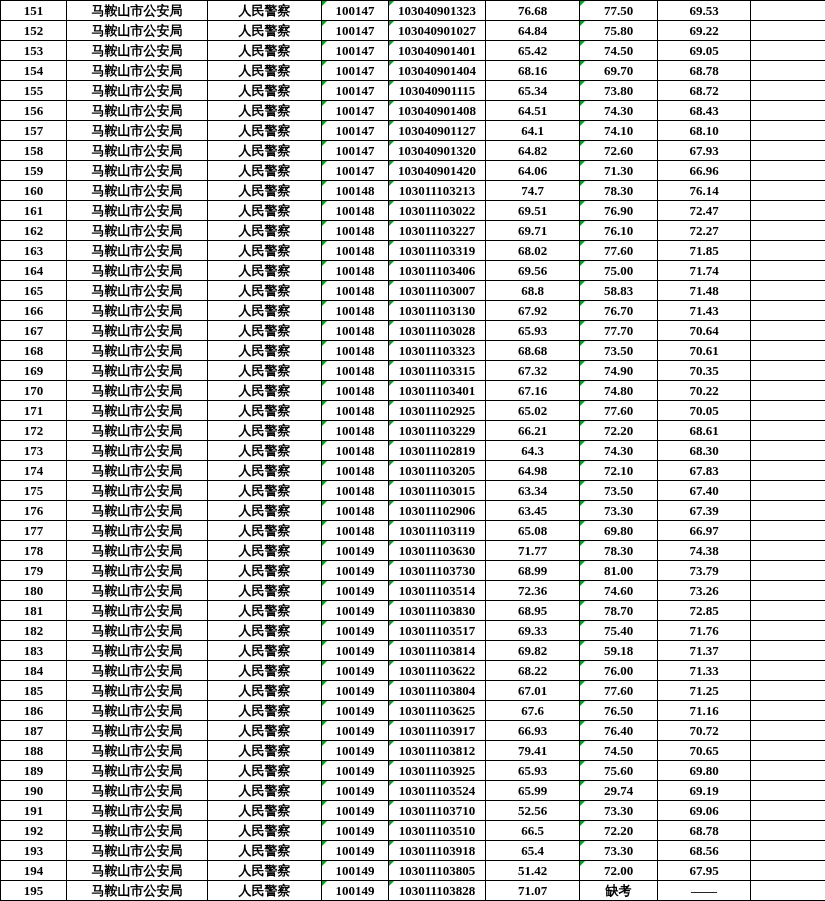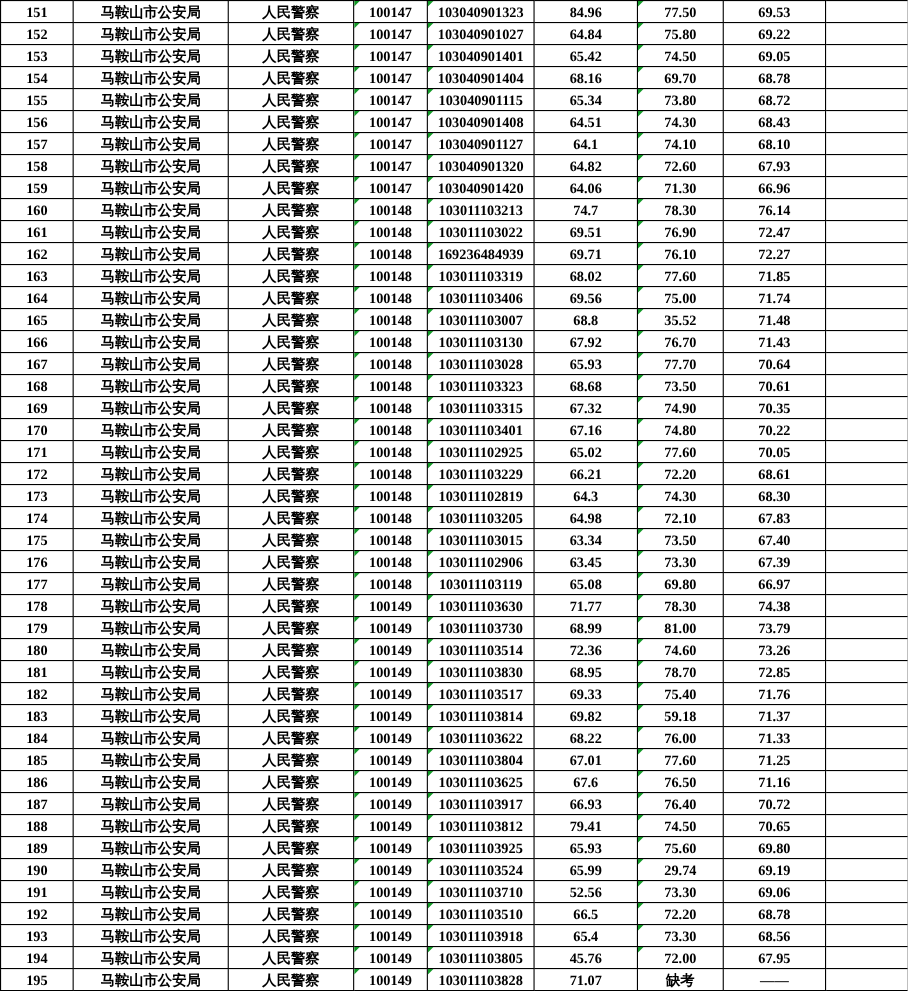--- a/index.html
+++ b/index.html
@@ -64,21 +64,21 @@
       <col class="c7">
       <col class="c8">
   </colgroup>
   <tbody>
       <tr>
         <td><span class="cell-text">151</span></td>
         <td><span class="cell-text">马鞍山市公安局</span></td>
         <td><span class="cell-text">人民警察</span></td>
         <td><span class="tri"></span><span class="cell-text">100147</span></td>
         <td><span class="tri"></span><span class="cell-text">103040901323</span></td>
-        <td><span class="cell-text">84.96</span></td>
+        <td><span class="cell-text">76.68</span></td>
         <td><span class="tri"></span><span class="cell-text">77.50</span></td>
         <td><span class="cell-text">69.53</span></td>
         <td><span class="cell-text"></span></td>
       </tr>
       <tr>
         <td><span class="cell-text">152</span></td>
         <td><span class="cell-text">马鞍山市公安局</span></td>
         <td><span class="cell-text">人民警察</span></td>
         <td><span class="tri"></span><span class="cell-text">100147</span></td>
         <td><span class="tri"></span><span class="cell-text">103040901027</span></td>
@@ -184,21 +184,21 @@
         <td><span class="cell-text">69.51</span></td>
         <td><span class="tri"></span><span class="cell-text">76.90</span></td>
         <td><span class="cell-text">72.47</span></td>
         <td><span class="cell-text"></span></td>
       </tr>
       <tr>
         <td><span class="cell-text">162</span></td>
         <td><span class="cell-text">马鞍山市公安局</span></td>
         <td><span class="cell-text">人民警察</span></td>
         <td><span class="tri"></span><span class="cell-text">100148</span></td>
-        <td><span class="tri"></span><span class="cell-text">169236484939</span></td>
+        <td><span class="tri"></span><span class="cell-text">103011103227</span></td>
         <td><span class="cell-text">69.71</span></td>
         <td><span class="tri"></span><span class="cell-text">76.10</span></td>
         <td><span class="cell-text">72.27</span></td>
         <td><span class="cell-text"></span></td>
       </tr>
       <tr>
         <td><span class="cell-text">163</span></td>
         <td><span class="cell-text">马鞍山市公安局</span></td>
         <td><span class="cell-text">人民警察</span></td>
         <td><span class="tri"></span><span class="cell-text">100148</span></td>
@@ -219,21 +219,21 @@
         <td><span class="cell-text">71.74</span></td>
         <td><span class="cell-text"></span></td>
       </tr>
       <tr>
         <td><span class="cell-text">165</span></td>
         <td><span class="cell-text">马鞍山市公安局</span></td>
         <td><span class="cell-text">人民警察</span></td>
         <td><span class="tri"></span><span class="cell-text">100148</span></td>
         <td><span class="tri"></span><span class="cell-text">103011103007</span></td>
         <td><span class="cell-text">68.8</span></td>
-        <td><span class="tri"></span><span class="cell-text">35.52</span></td>
+        <td><span class="tri"></span><span class="cell-text">58.83</span></td>
         <td><span class="cell-text">71.48</span></td>
         <td><span class="cell-text"></span></td>
       </tr>
       <tr>
         <td><span class="cell-text">166</span></td>
         <td><span class="cell-text">马鞍山市公安局</span></td>
         <td><span class="cell-text">人民警察</span></td>
         <td><span class="tri"></span><span class="cell-text">100148</span></td>
         <td><span class="tri"></span><span class="cell-text">103011103130</span></td>
         <td><span class="cell-text">67.92</span></td>
@@ -537,21 +537,21 @@
         <td><span class="tri"></span><span class="cell-text">73.30</span></td>
         <td><span class="cell-text">68.56</span></td>
         <td><span class="cell-text"></span></td>
       </tr>
       <tr>
         <td><span class="cell-text">194</span></td>
         <td><span class="cell-text">马鞍山市公安局</span></td>
         <td><span class="cell-text">人民警察</span></td>
         <td><span class="tri"></span><span class="cell-text">100149</span></td>
         <td><span class="tri"></span><span class="cell-text">103011103805</span></td>
-        <td><span class="cell-text">45.76</span></td>
+        <td><span class="cell-text">51.42</span></td>
         <td><span class="tri"></span><span class="cell-text">72.00</span></td>
         <td><span class="cell-text">67.95</span></td>
         <td><span class="cell-text"></span></td>
       </tr>
       <tr>
         <td><span class="cell-text">195</span></td>
         <td><span class="cell-text">马鞍山市公安局</span></td>
         <td><span class="cell-text">人民警察</span></td>
         <td><span class="tri"></span><span class="cell-text">100149</span></td>
         <td><span class="tri"></span><span class="cell-text">103011103828</span></td>

